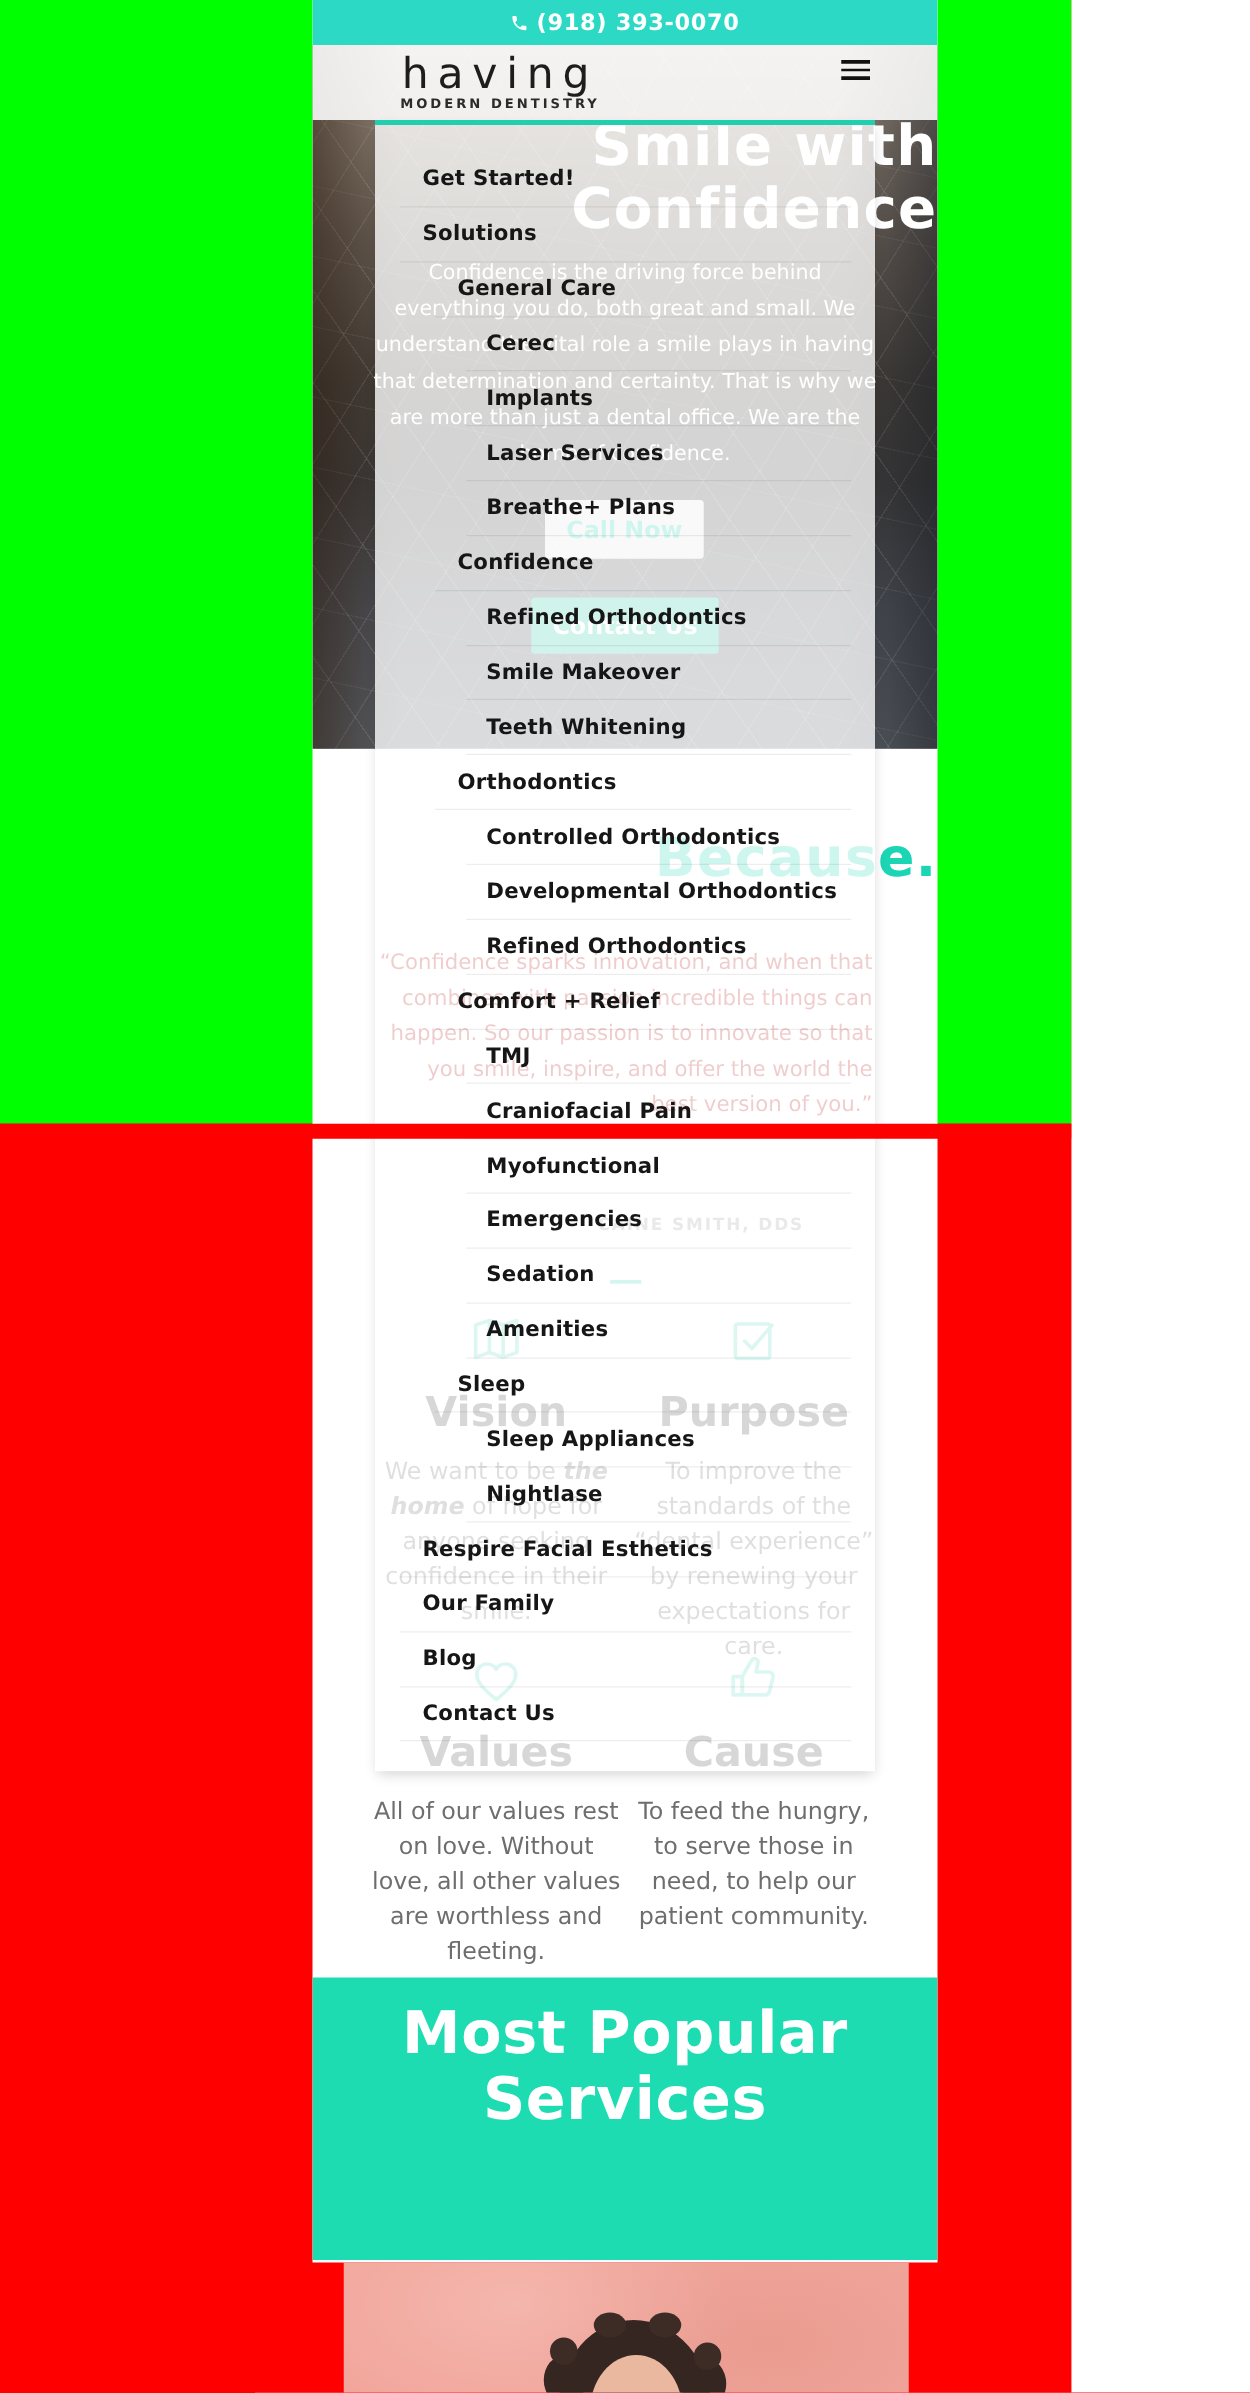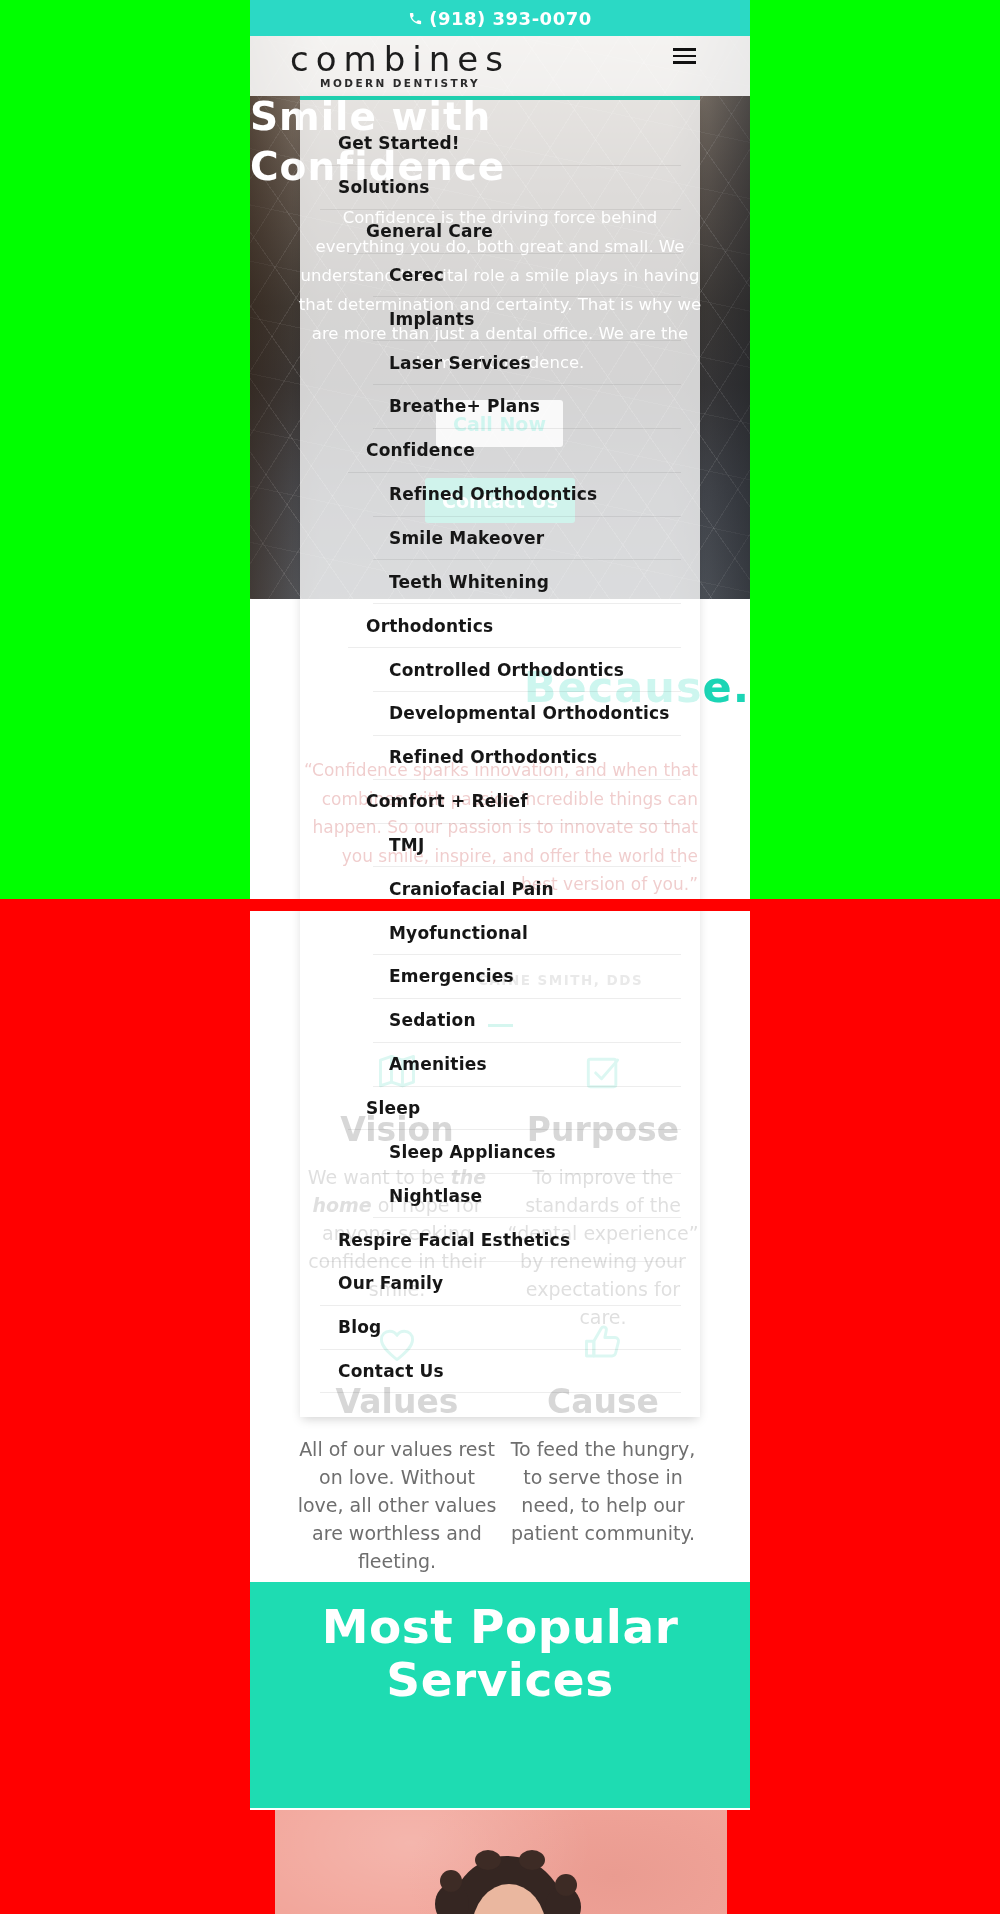--- a/index.html
+++ b/index.html
@@ -1,38 +1,38 @@
 <!DOCTYPE html>
 <html><head>
 <meta charset="utf-8">
 <style>
   * { margin:0; padding:0; box-sizing:border-box; }
   body { font-family:"DejaVu Sans","Liberation Sans",sans-serif; }
-  .canvas { position:relative; width:1000px; height:1914px; overflow:hidden; background:#ff0000; }
+  .canvas { position:relative; width:857px; height:1914px; overflow:hidden; background:#ff0000; }
   .bg-green { position:absolute; left:0; top:0; width:1000px; height:899px; background:#00ff00; }
   .bg-red   { position:absolute; left:0; top:899px; width:1000px; height:1015px; background:#ff0000; }
 
   .viewport { position:absolute; left:250px; top:0; width:500px; height:1810px; background:#ffffff; overflow:hidden; }
 
   
   .topbar { position:absolute; left:0; top:0; width:500px; height:36px; background:#2bd9c5; z-index:6;
             display:flex; align-items:center; justify-content:center; gap:6px; color:#fff; }
   .topbar .phone-num { font-size:18px; font-weight:bold; letter-spacing:.5px; }
 
   
   .hero { position:absolute; left:0; top:36px; width:500px; height:563px; z-index:1;
     background:
       linear-gradient(90deg, rgba(45,28,16,.55) 0%, rgba(45,28,16,0) 14%, rgba(45,28,16,0) 84%, rgba(25,28,34,.55) 100%),
       repeating-linear-gradient(55deg, rgba(255,255,255,.14) 0 1px, transparent 1px 42px),
       repeating-linear-gradient(-58deg, rgba(255,255,255,.12) 0 1px, transparent 1px 34px),
       repeating-linear-gradient(12deg, rgba(255,255,255,.08) 0 1px, transparent 1px 55px),
       linear-gradient(180deg,#a99c8b 0%, #8d8174 10%, #6b6158 26%, #45403b 48%, #3e3c3c 62%, #4d5056 80%, #5a5f66 100%);
   }
-  .hero-title { position:absolute; left:0; top:56px; width:100%; text-align:left; color:#ffffff;
-                font-size:39px; line-height:50px; font-weight:800; letter-spacing:1px; }
+  .hero-title { position:absolute; left:0; top:56px; width:100%; text-align:right; color:#ffffff;
+                font-size:45px; line-height:50px; font-weight:800; letter-spacing:1px; }
   .hero-para { position:absolute; left:48px; top:167px; width:404px; text-align:center; color:#ffffff;
                font-size:16.5px; line-height:29px; font-weight:400; }
   .btn-call { position:absolute; left:186px; top:364px; width:127px; height:47px; border:none; border-radius:3px;
               background:rgba(255,255,255,.85); color:#25cfb4; font-size:19px; font-weight:600;
               font-family:inherit; cursor:pointer; }
   .btn-contact { position:absolute; left:175px; top:442px; width:150px; height:45px; border:none; border-radius:3px;
               background:#2cc9a9; color:#ffffff; font-size:19px; font-weight:600; font-family:inherit; cursor:pointer; }
 
   
   .header { position:absolute; left:0; top:36px; width:500px; height:60px; background:rgba(255,255,255,.88); z-index:6; }
@@ -120,21 +120,21 @@
         <div>Smile with</div>
         <div>Confidence</div>
       </div>
       <div class="hero-para">Confidence is the driving force behind everything you do, both great and small. We understand the vital role a smile plays in having that determination and certainty. That is why we are more than just a dental office. We are the home of confidence.</div>
       <button class="btn-call">Call Now</button>
       <button class="btn-contact">Contact Us</button>
     </div>
 
     <div class="header">
       <div class="logo-wrap">
-        <div class="logo-main">combines</div>
+        <div class="logo-main">having</div>
         <div class="logo-tag">MODERN DENTISTRY</div>
       </div>
       <div class="burger">
         <span></span>
         <span></span>
         <span></span>
       </div>
     </div>
 
     <div class="menu-panel">

